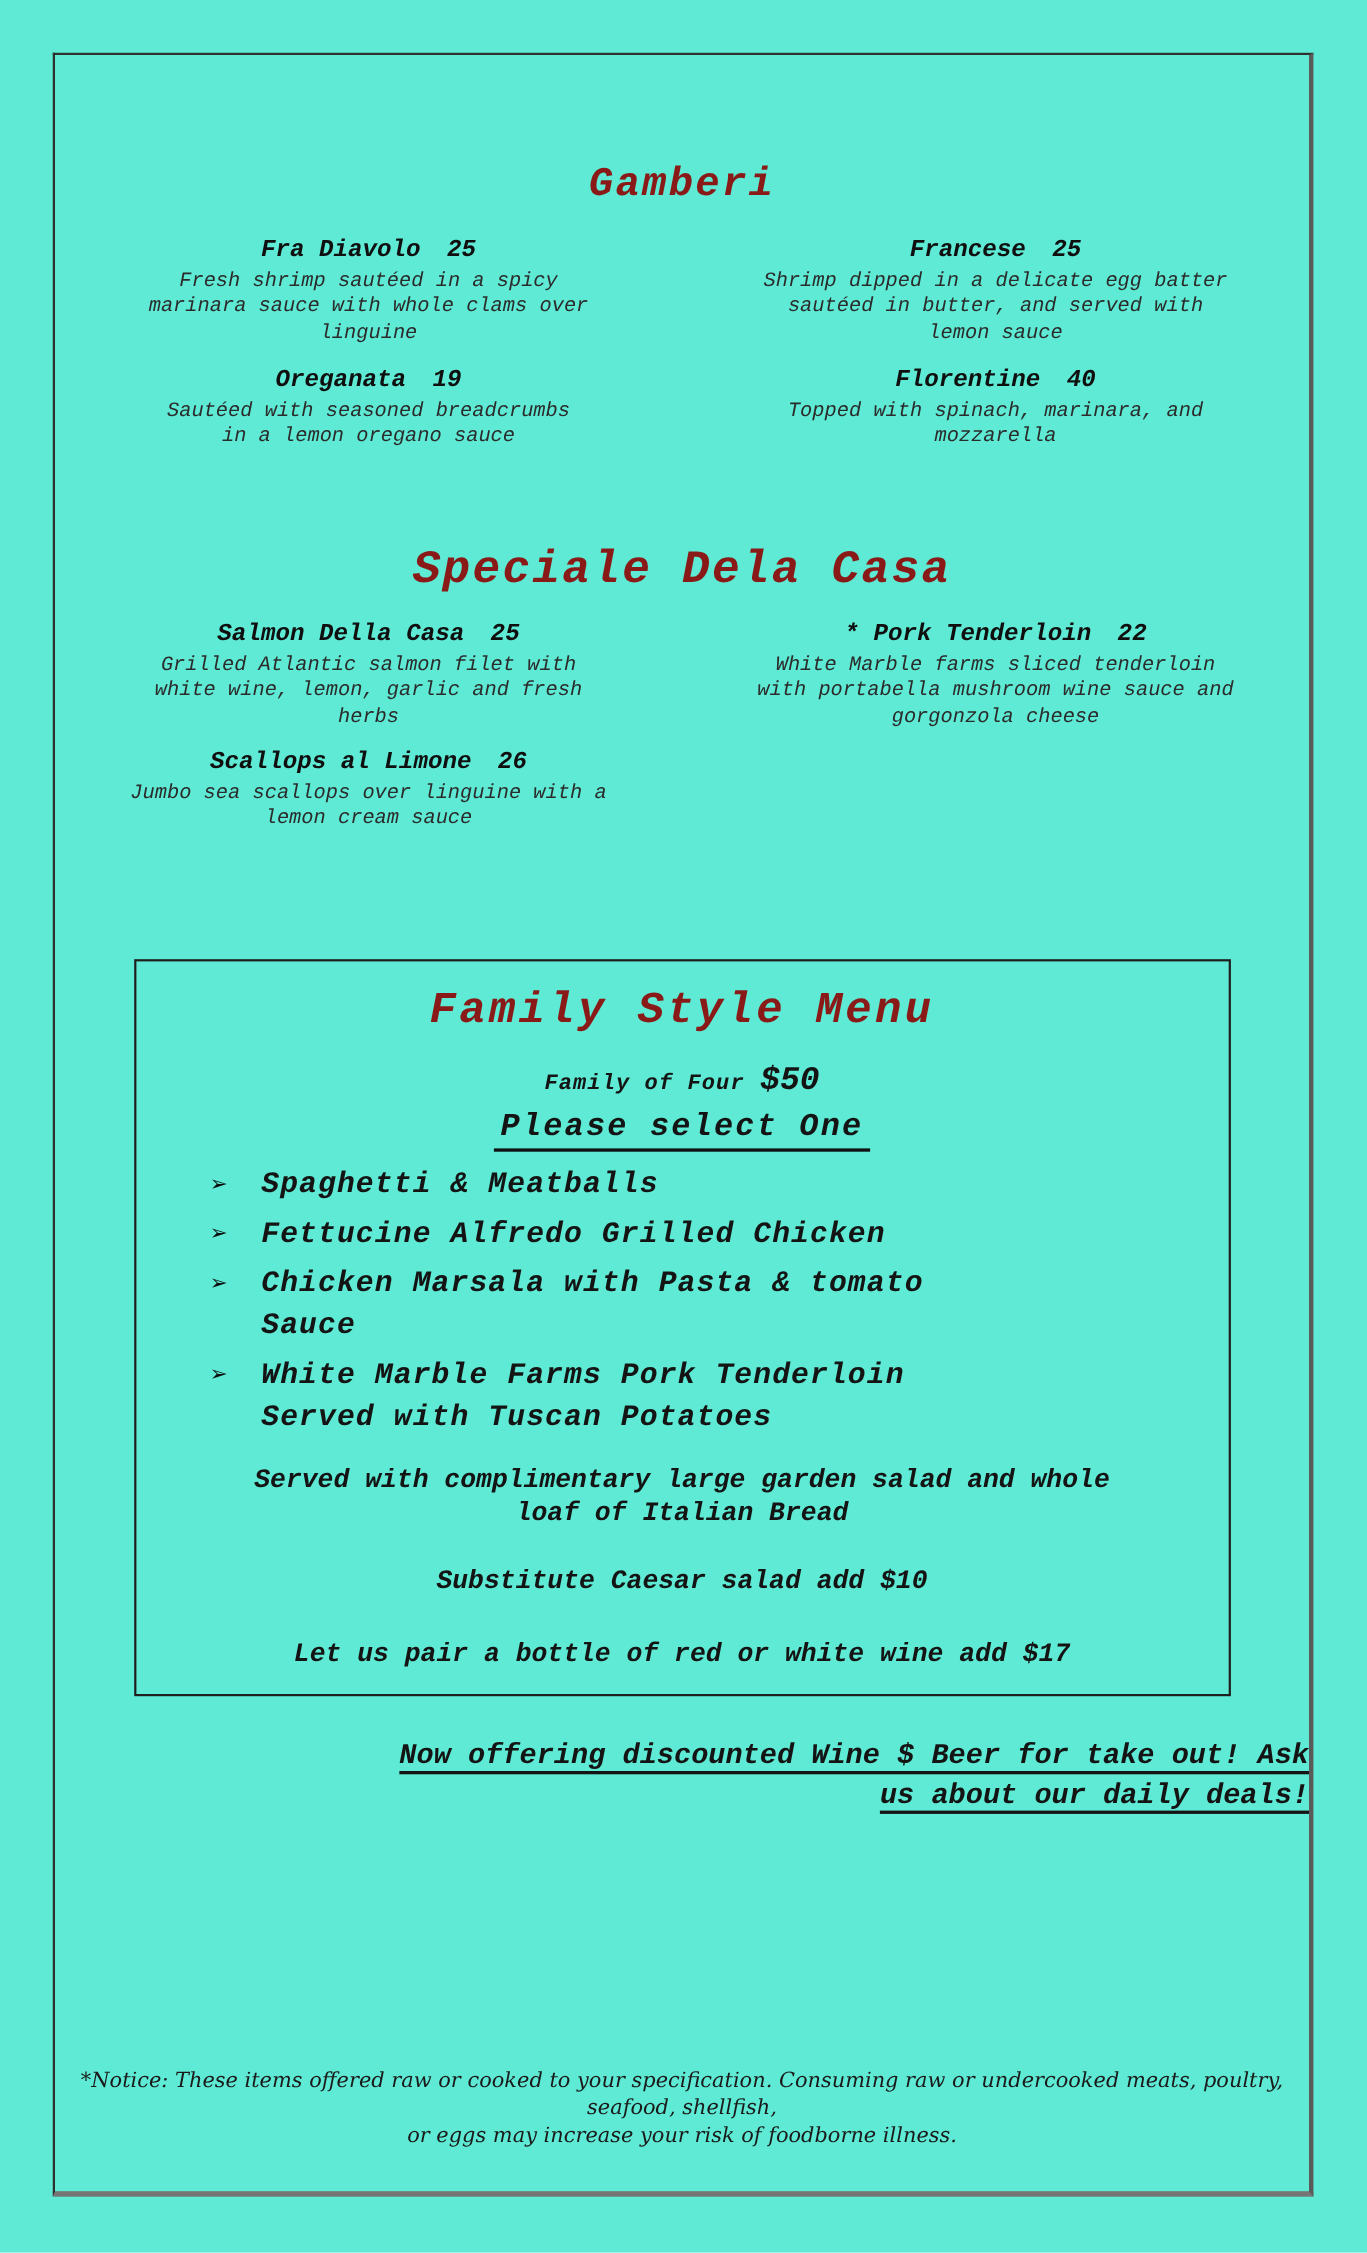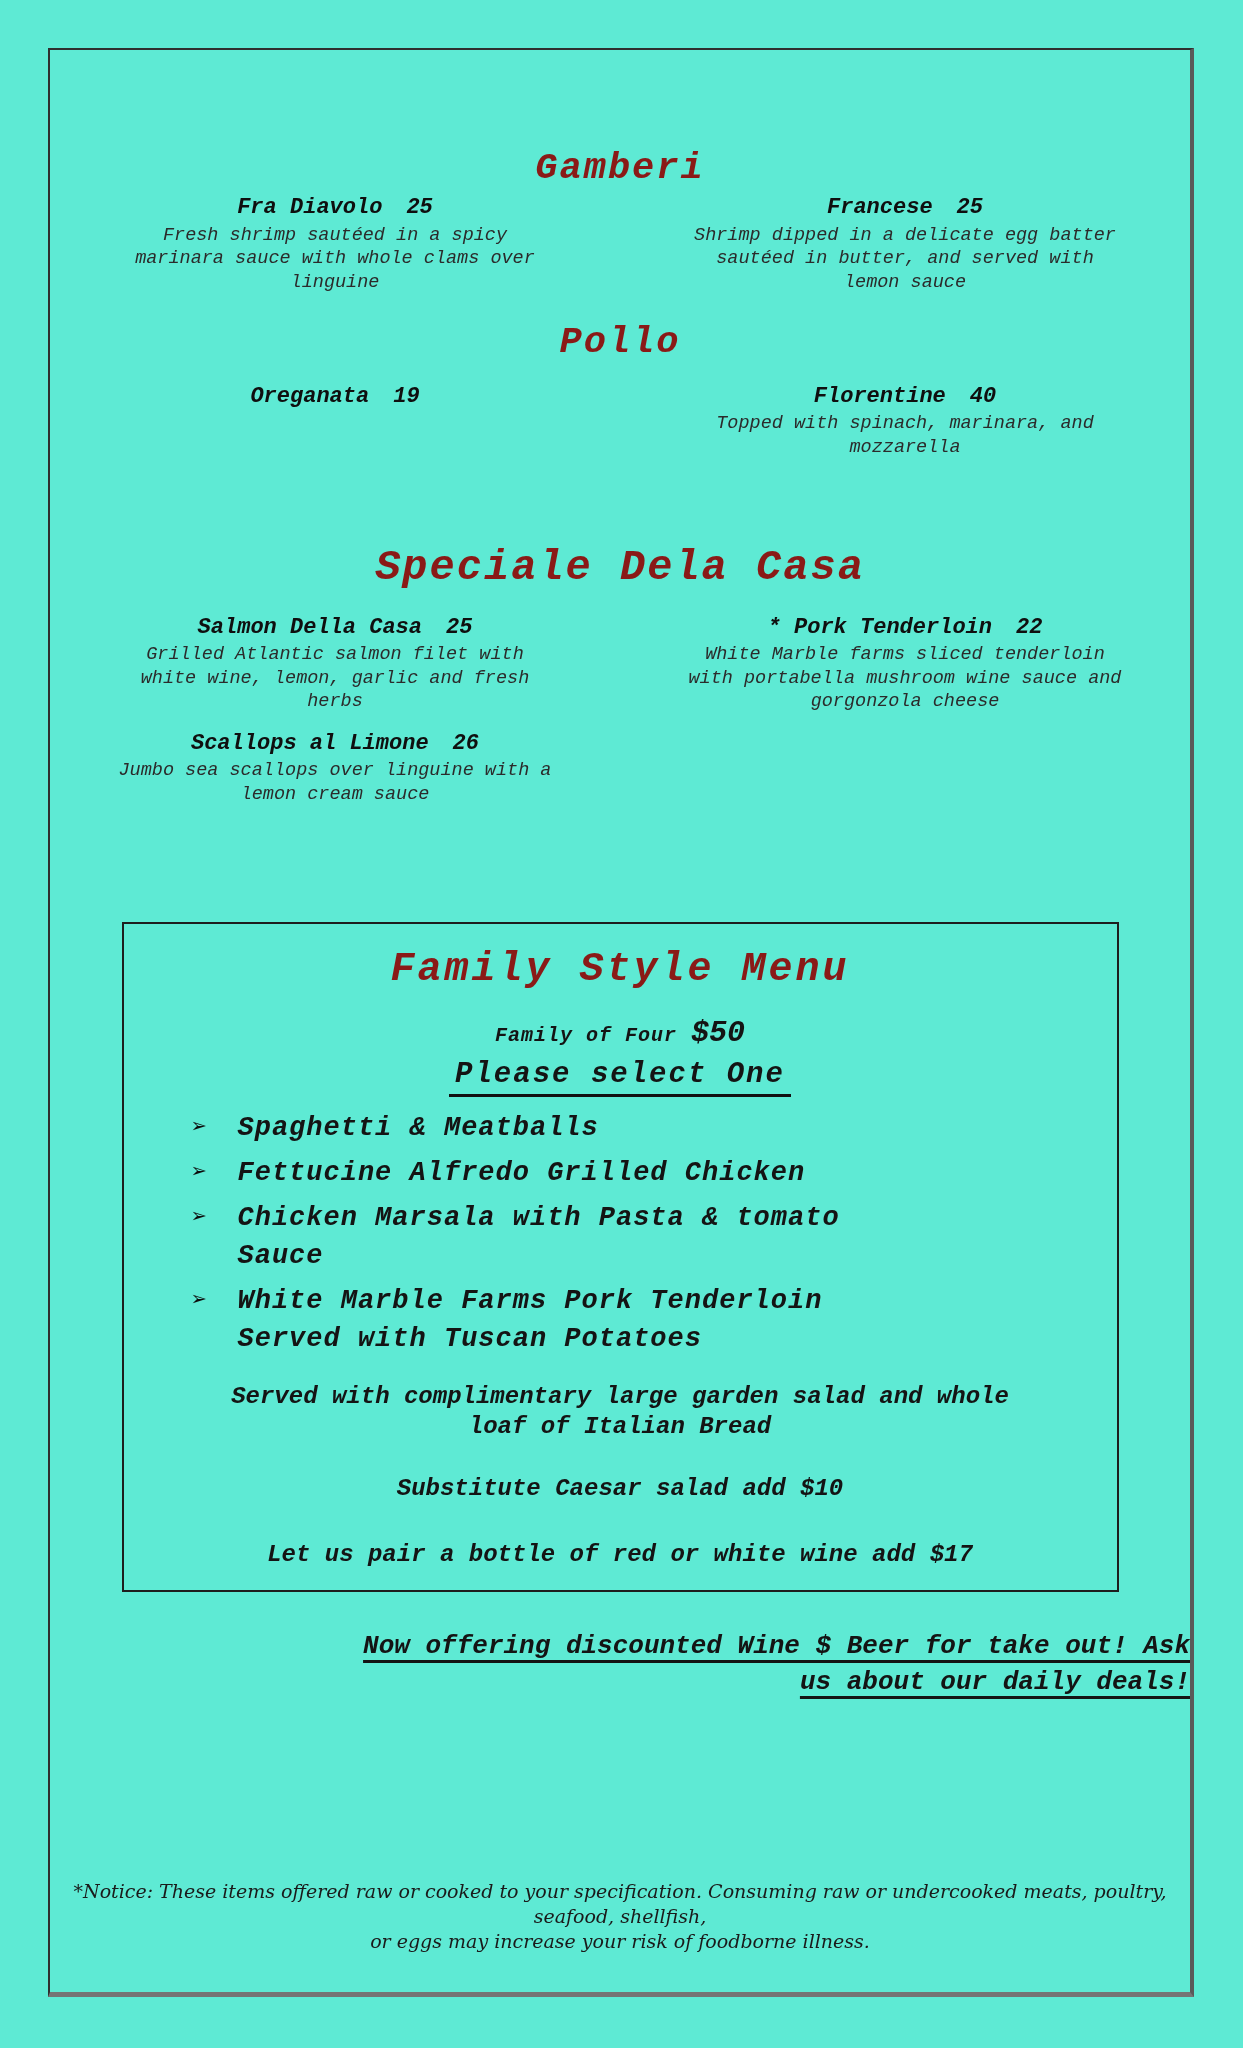--- a/index.html
+++ b/index.html
@@ -15,21 +15,21 @@
     border-right:4px solid #5a5a5a; border-bottom:5px solid #757575;
   }
   .section-title {
     margin:0; text-align:center; font-weight:bold; font-style:italic;
     color:#8a1a17; font-size:37px; line-height:1.2; letter-spacing:2px;
   }
   .title-gamberi { margin-top:96px; }
   .title-pollo   { margin-top:26px; }
   .title-speciale{ margin-top:84px; font-size:42px; }
   .row { display:flex; }
-  .row-a { margin-top:4px; }
+  .row-a { margin-top:24px; }
   .row-b { margin-top:18px; }
   .row-c { margin-top:20px; }
   .row-d { margin-top:16px; }
   .col { width:50%; text-align:center; box-sizing:border-box; padding:0 30px; }
   .item-head { font-size:22px; font-weight:bold; font-style:italic; color:#0f0f0f; line-height:1.25; }
   .item-price { margin-left:24px; }
   .item-desc {
     margin-top:2px; font-size:18.5px; font-style:italic; color:#2b2b2b;
     line-height:23.5px; white-space:pre-line;
   }
@@ -93,26 +93,27 @@
       <div class="col">
         <div class="item-head">
           <span>Francese</span><span class="item-price">25</span>
         </div>
         <div class="item-desc">Shrimp dipped in a delicate egg batter
 sautéed in butter, and served with
 lemon sauce</div>
       </div>
     </div>
 
-    <h1 class="section-title title-pollo">Pollo</h1>
     <div class="row row-b">
       <div class="col">
         <div class="item-head">
           <span>Oreganata</span><span class="item-price">19</span>
         </div>
+        <div class="item-desc">Sautéed with seasoned breadcrumbs
+in a lemon oregano sauce</div>
       </div>
       <div class="col">
         <div class="item-head">
           <span>Florentine</span><span class="item-price">40</span>
         </div>
         <div class="item-desc">Topped with spinach, marinara, and
 mozzarella</div>
       </div>
     </div>
 

